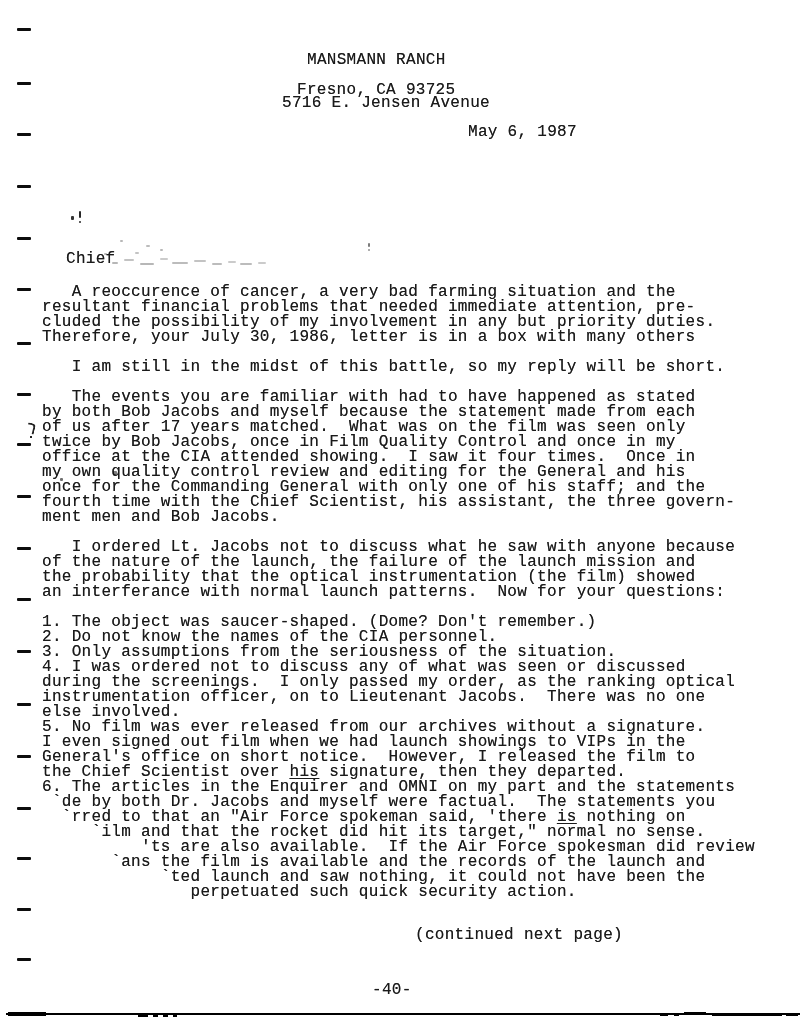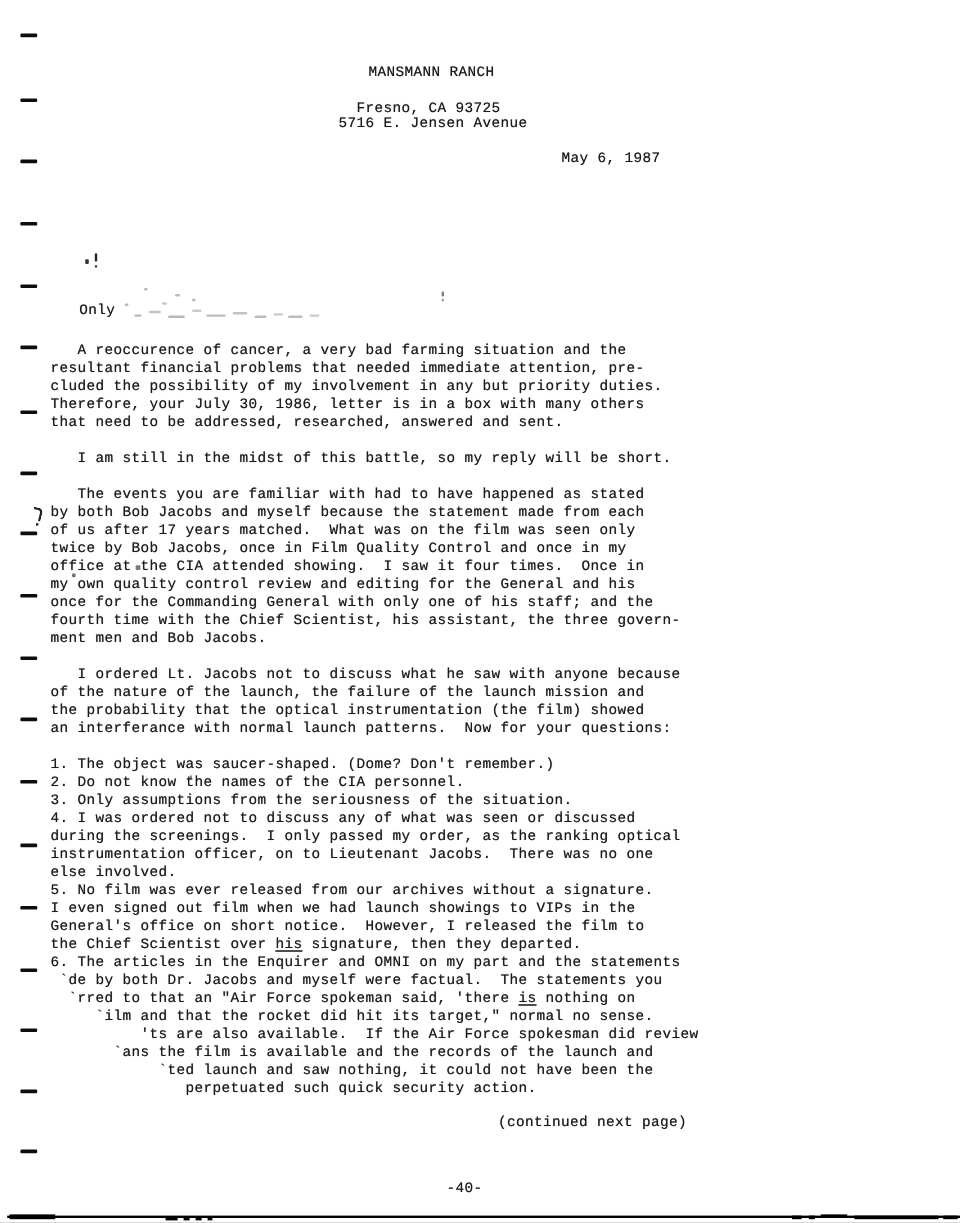--- a/index.html
+++ b/index.html
@@ -1,20 +1,20 @@
 <!DOCTYPE html>
 <html><head>
 <meta charset="utf-8">
 <style>
   html,body{margin:0;padding:0;background:#9a9a9a;}
   .page{
     position:relative;width:800px;height:1019px;margin:0 auto;background:#ffffff;
     overflow:hidden;
     font-family:"Liberation Mono","DejaVu Sans Mono",monospace;
-    font-size:12px;line-height:15px;letter-spacing:0.3px;color:#1a1a1a;
+    font-size:16px;line-height:15px;letter-spacing:0.3px;color:#1a1a1a;
   }
   .abs{position:absolute;white-space:pre;text-shadow:0 0 0.6px rgba(10,10,10,0.65);}
   .line{height:15px;white-space:pre;text-shadow:0 0 0.6px rgba(10,10,10,0.65);}
   .u{text-decoration:underline;text-underline-offset:2px;}
   #bodylines{position:absolute;left:42px;top:285px;width:750px;}
   .tick{position:absolute;left:17px;width:14px;height:3px;background:#0d0d0d;border-radius:1px;}
   .speck{position:absolute;background:#101010;border-radius:1px;}
   .ruleseg{position:absolute;background:#000;}
   .squiggle{position:absolute;left:27px;top:423px;width:6px;height:9px;
     border-right:2px solid #222;border-top:2px solid #222;border-radius:0 4px 0 0;
@@ -25,29 +25,28 @@
 <body>
 
 <div class="page">
 
   <div class="abs" style="left:307px;top:53px;">MANSMANN RANCH</div>
   <div class="abs" style="left:282px;top:68px;margin-top:28px;">5716 E. Jensen Avenue</div>
   <div class="abs" style="left:297px;top:83px;">Fresno, CA 93725</div>
 
   <div class="abs" style="left:468px;top:125px;">May 6, 1987</div>
 
-  <div class="abs" style="left:66px;top:252px;">Only</div>
+  <div class="abs" style="left:66px;top:252px;">Chief</div>
   <div class="abs" style="left:108px;top:250px;width:170px;height:18px;"></div>
 
   <div id="bodylines">
       <div class="line">   A reoccurence of cancer, a very bad farming situation and the</div>
       <div class="line">resultant financial problems that needed immediate attention, pre-</div>
       <div class="line">cluded the possibility of my involvement in any but priority duties.</div>
       <div class="line">Therefore, your July 30, 1986, letter is in a box with many others</div>
-      <div class="line">that need to be addressed, researched, answered and sent.</div>
       <div class="line"> </div>
       <div class="line">   I am still in the midst of this battle, so my reply will be short.</div>
       <div class="line"> </div>
       <div class="line">   The events you are familiar with had to have happened as stated</div>
       <div class="line">by both Bob Jacobs and myself because the statement made from each</div>
       <div class="line">of us after 17 years matched.  What was on the film was seen only</div>
       <div class="line">twice by Bob Jacobs, once in Film Quality Control and once in my</div>
       <div class="line">office at the CIA attended showing.  I saw it four times.  Once in</div>
       <div class="line">my own quality control review and editing for the General and his</div>
       <div class="line">once for the Commanding General with only one of his staff; and the</div>

